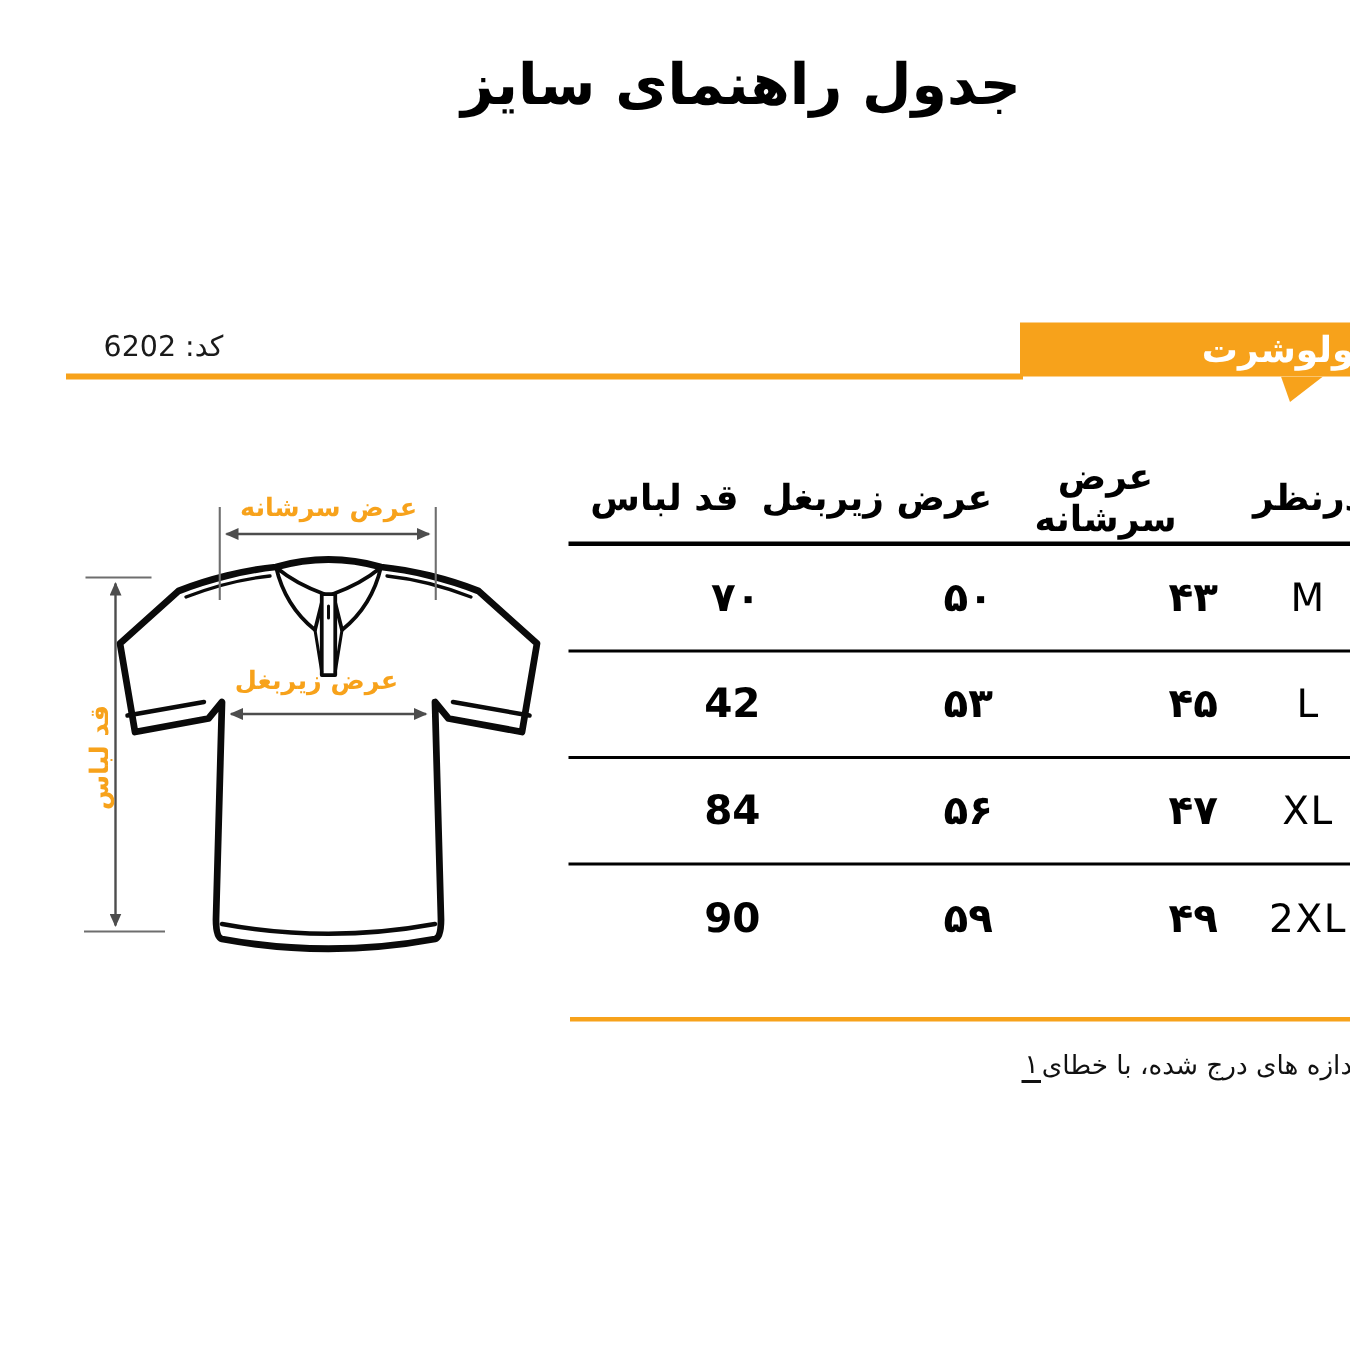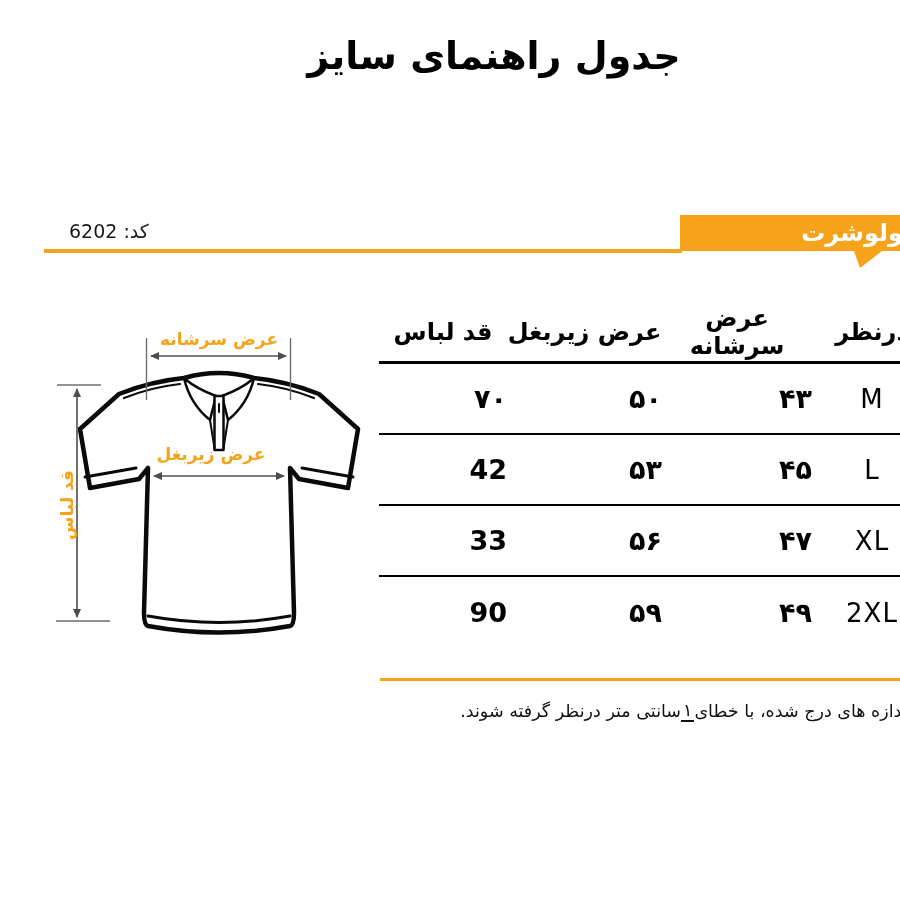--- a/index.html
+++ b/index.html
@@ -131,32 +131,31 @@
     <div class="t-row">
       <div class="td-size">L</div>
       <div class="td-num">۴۵</div>
       <div class="td-num">۵۳</div>
       <div class="td-num">42</div>
     </div>
     <div class="t-row">
       <div class="td-size">XL</div>
       <div class="td-num">۴۷</div>
       <div class="td-num">۵۶</div>
-      <div class="td-num">33</div>
+      <div class="td-num">84</div>
     </div>
     <div class="t-row last">
       <div class="td-size">2XL</div>
       <div class="td-num">۴۹</div>
       <div class="td-num">۵۹</div>
       <div class="td-num">90</div>
     </div>
   </div>
 
   <div id="foot-divider" style="background:#F7A21B;"></div>
 
   <div id="footnote">
     <span class="bullet">●</span>
     <span>اندازه های درج شده، با خطای </span>
     <span class="em">۱</span>
-    <span> سانتی متر درنظر گرفته شوند.</span>
   </div>
 
 </div>
 
 </body></html>

